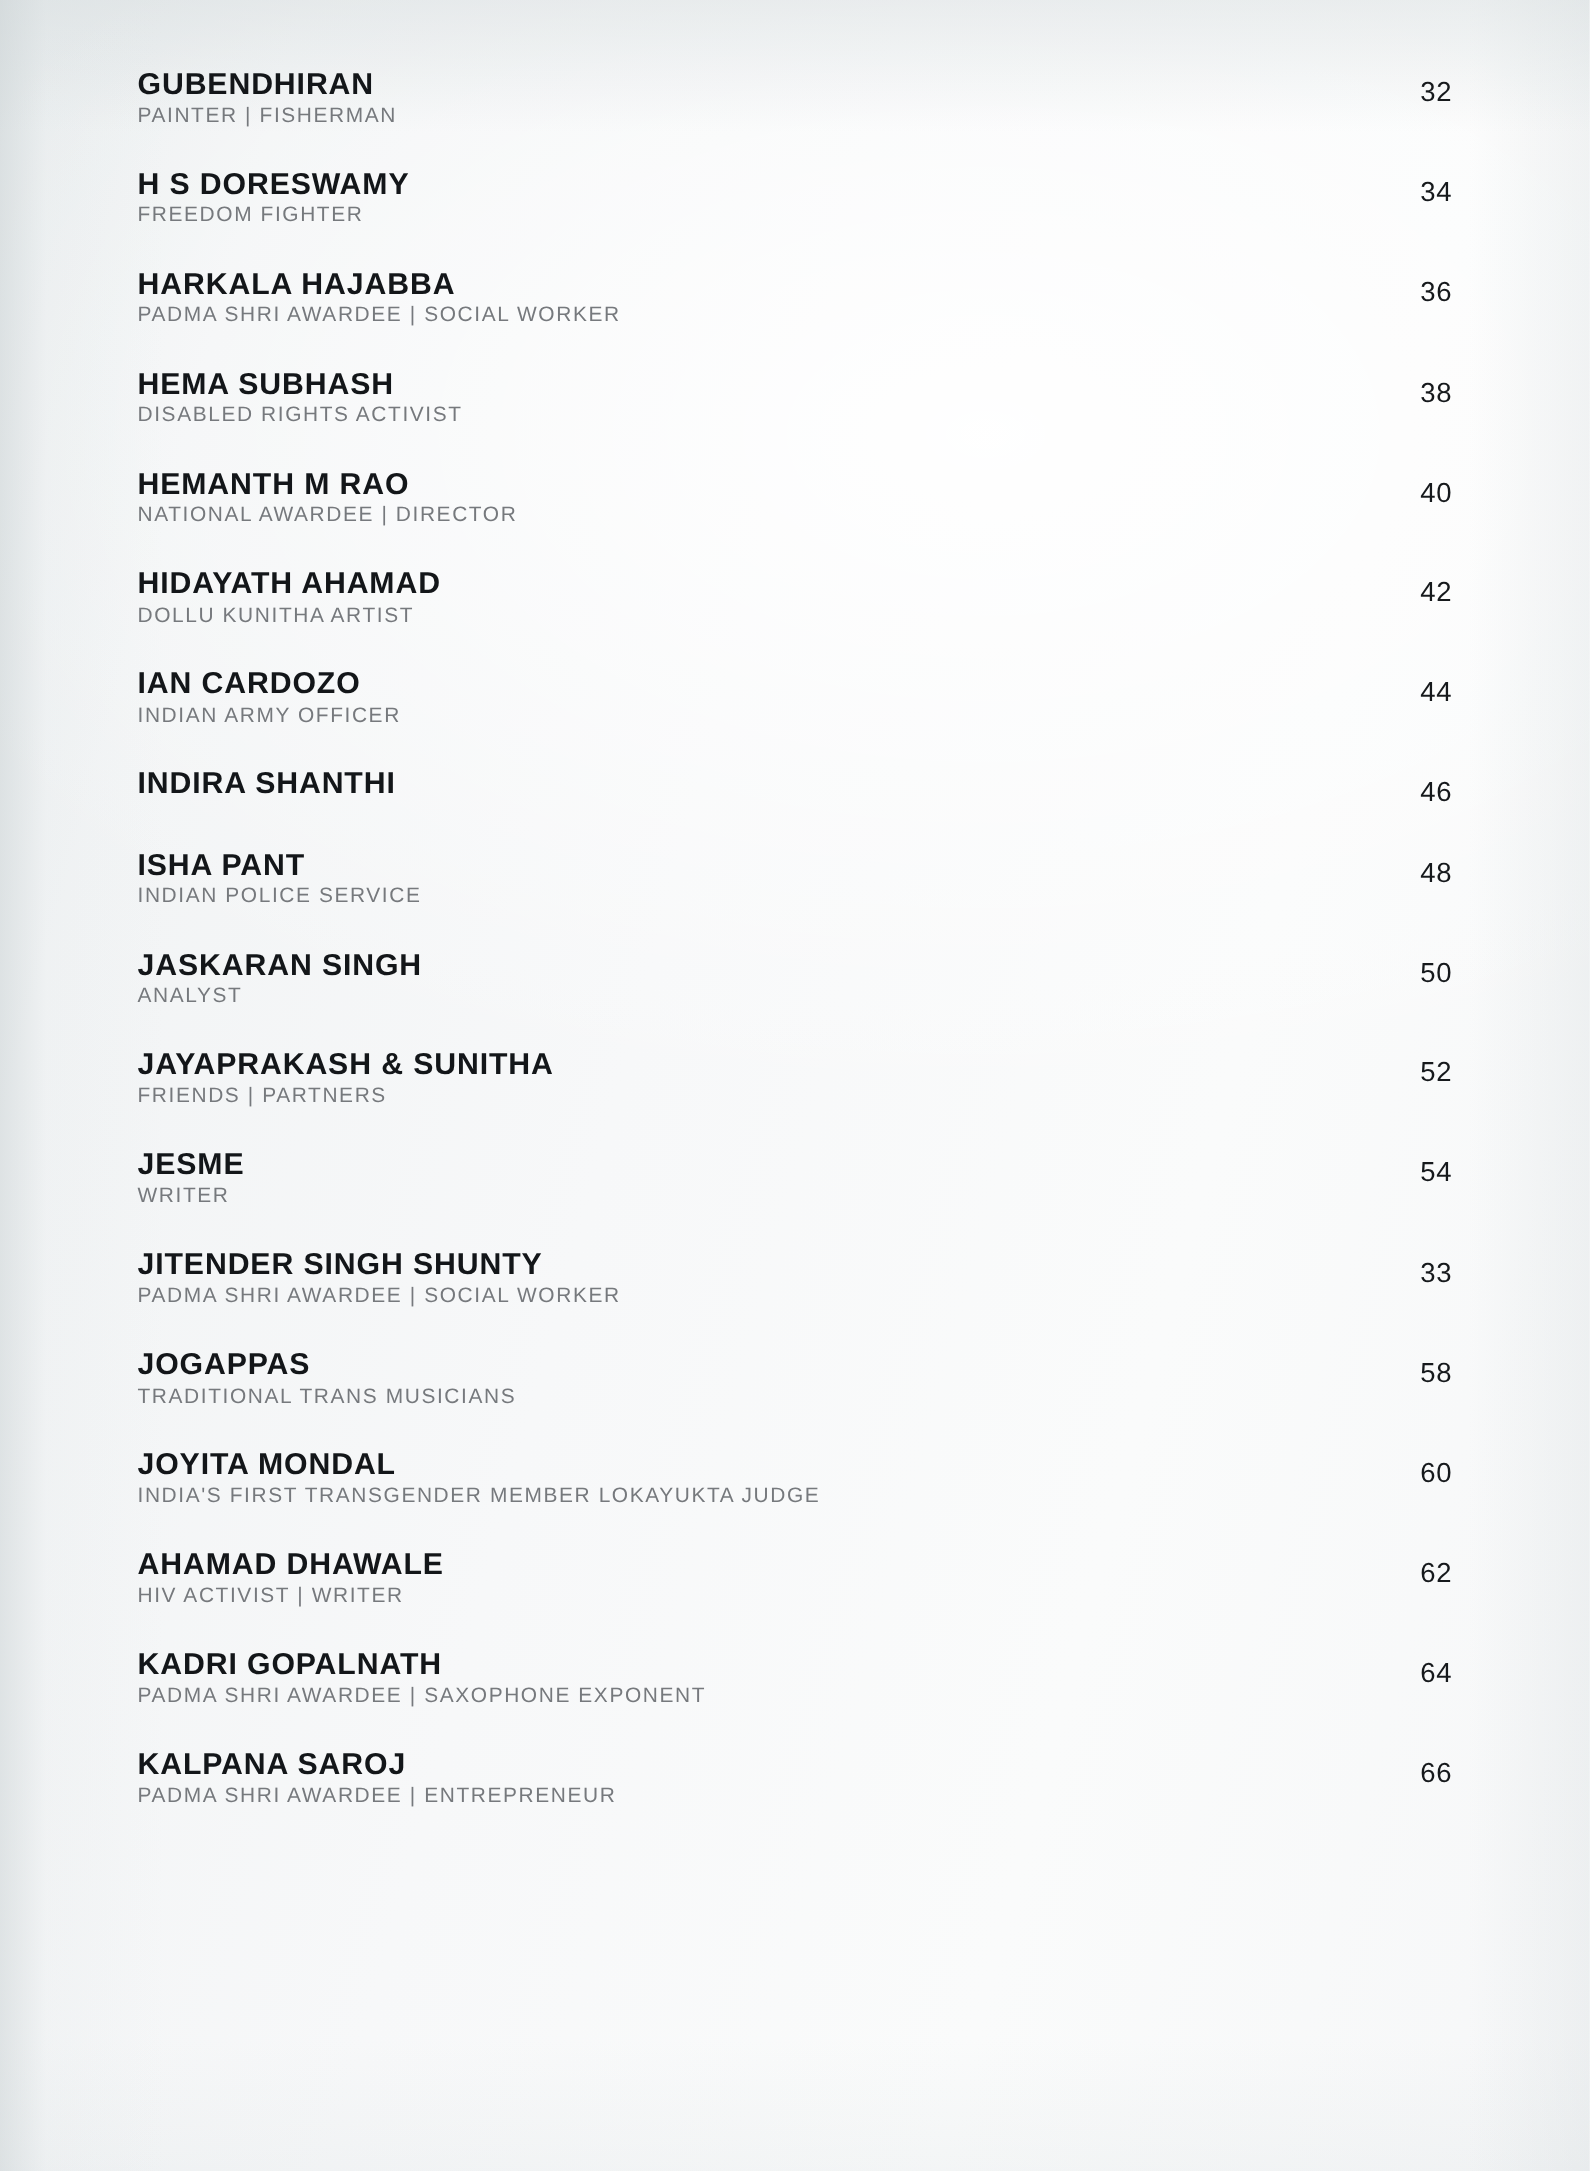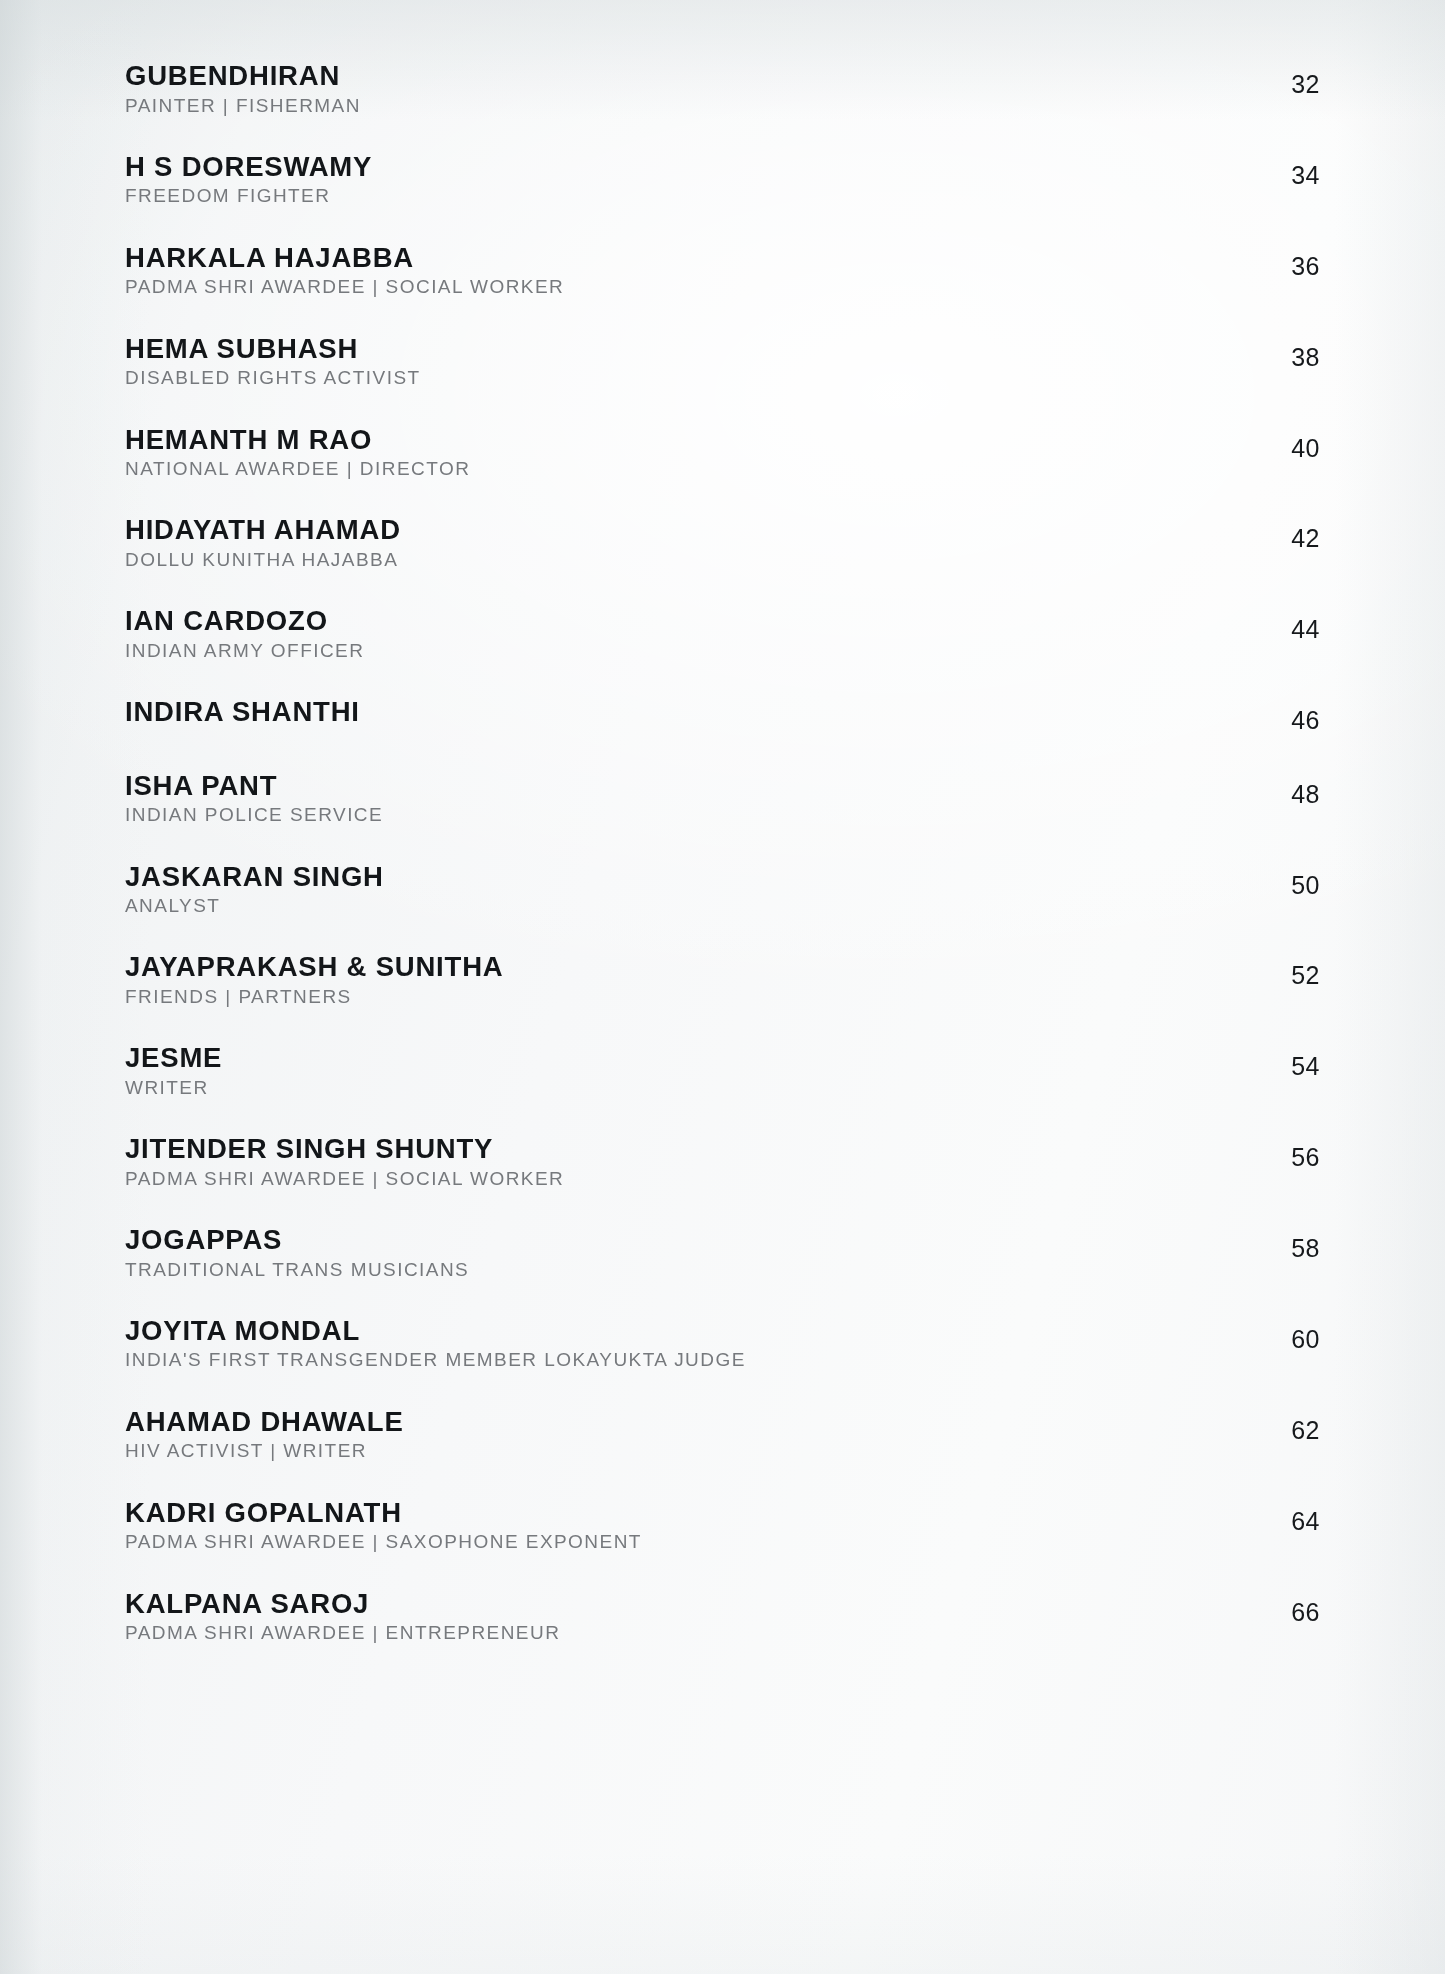--- a/index.html
+++ b/index.html
@@ -127,21 +127,21 @@
       <div class="toc-entry">
         <div class="entry-text">
           <div class="entry-name">HEMANTH M RAO</div>
           <div class="entry-role">NATIONAL AWARDEE | DIRECTOR</div>
         </div>
         <div class="entry-page">40</div>
       </div>
       <div class="toc-entry">
         <div class="entry-text">
           <div class="entry-name">HIDAYATH AHAMAD</div>
-          <div class="entry-role">DOLLU KUNITHA HAJABBA</div>
+          <div class="entry-role">DOLLU KUNITHA ARTIST</div>
         </div>
         <div class="entry-page">42</div>
       </div>
       <div class="toc-entry">
         <div class="entry-text">
           <div class="entry-name">IAN CARDOZO</div>
           <div class="entry-role">INDIAN ARMY OFFICER</div>
         </div>
         <div class="entry-page">44</div>
       </div>
@@ -177,21 +177,21 @@
           <div class="entry-name">JESME</div>
           <div class="entry-role">WRITER</div>
         </div>
         <div class="entry-page">54</div>
       </div>
       <div class="toc-entry">
         <div class="entry-text">
           <div class="entry-name">JITENDER SINGH SHUNTY</div>
           <div class="entry-role">PADMA SHRI AWARDEE | SOCIAL WORKER</div>
         </div>
-        <div class="entry-page">56</div>
+        <div class="entry-page">33</div>
       </div>
       <div class="toc-entry">
         <div class="entry-text">
           <div class="entry-name">JOGAPPAS</div>
           <div class="entry-role">TRADITIONAL TRANS MUSICIANS</div>
         </div>
         <div class="entry-page">58</div>
       </div>
       <div class="toc-entry">
         <div class="entry-text">

